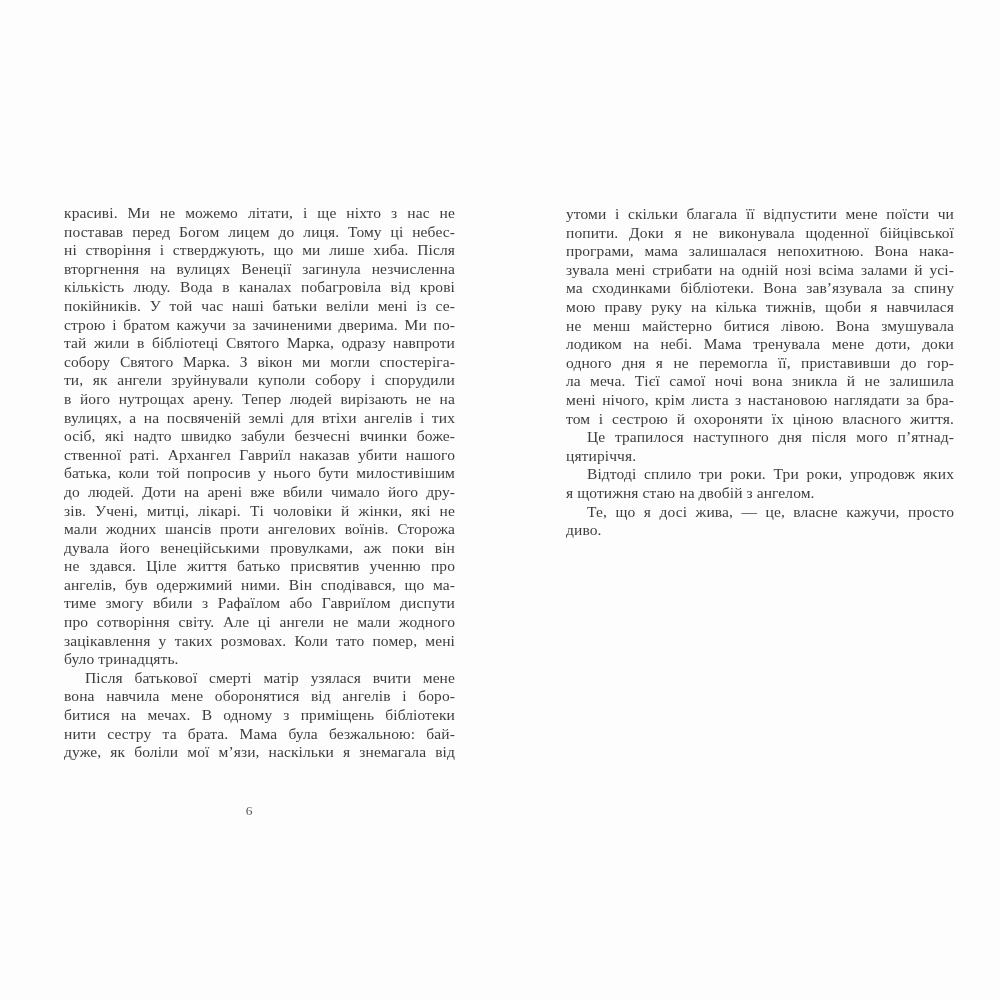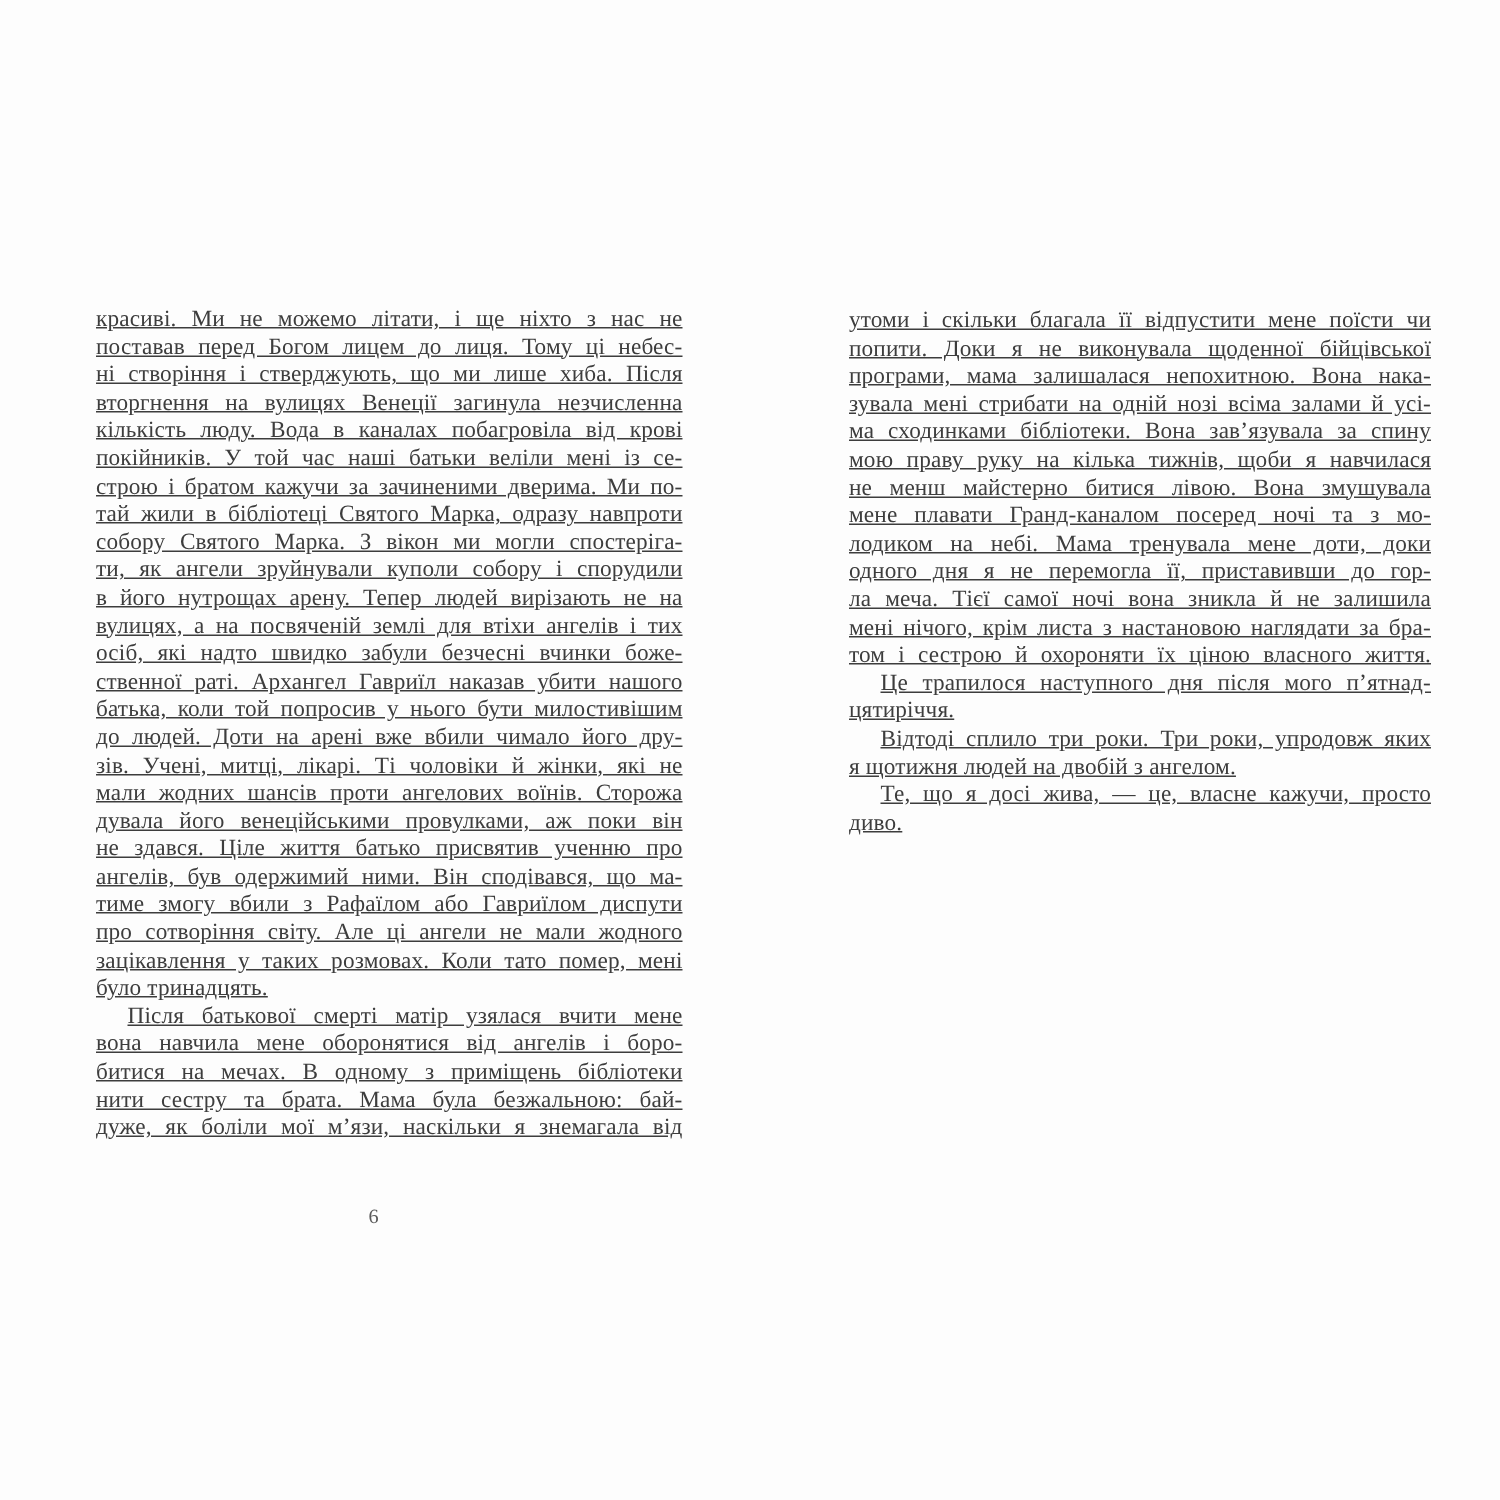--- a/index.html
+++ b/index.html
@@ -29,21 +29,20 @@
     letter-spacing: 0.1px;
   }
   .page-column.left  { left: 64px;  }
   .page-column.right { left: 566px; width: 388px; top: 205px; }
   .para { margin: 0; padding: 0; }
   .line {
     text-align: justify;
     text-align-last: justify;
     white-space: normal;
     min-height: 18.6px;
-    text-decoration: underline;
   }
   .line.para-end { text-align-last: left; }
   .line.indent   { text-indent: 21px; }
   .page-number {
     position: absolute;
     top: 803px;
     left: 64px;
     width: 370px;
     text-align: center;
     font-size: 13.5px;
@@ -92,34 +91,33 @@
     </div>
   <div class="page-column right" id="right-col">
       <div class="para">
         <div class="line">утоми і скільки благала її відпустити мене поїсти чи</div>
         <div class="line">попити. Доки я не виконувала щоденної бійцівської</div>
         <div class="line">програми, мама залишалася непохитною. Вона нака-</div>
         <div class="line">зувала мені стрибати на одній нозі всіма залами й усі-</div>
         <div class="line">ма сходинками бібліотеки. Вона зав’язувала за спину</div>
         <div class="line">мою праву руку на кілька тижнів, щоби я навчилася</div>
         <div class="line">не менш майстерно битися лівою. Вона змушувала</div>
-        <div class="line">мене плавати Гранд-каналом посеред ночі та з мо-</div>
         <div class="line">лодиком на небі. Мама тренувала мене доти, доки</div>
         <div class="line">одного дня я не перемогла її, приставивши до гор-</div>
         <div class="line">ла меча. Тієї самої ночі вона зникла й не залишила</div>
         <div class="line">мені нічого, крім листа з настановою наглядати за бра-</div>
         <div class="line">том і сестрою й охороняти їх ціною власного життя.</div>
       </div>
       <div class="para">
         <div class="line indent">Це трапилося наступного дня після мого п’ятнад-</div>
         <div class="line para-end">цятиріччя.</div>
       </div>
       <div class="para">
         <div class="line indent">Відтоді сплило три роки. Три роки, упродовж яких</div>
-        <div class="line para-end">я щотижня людей на двобій з ангелом.</div>
+        <div class="line para-end">я щотижня стаю на двобій з ангелом.</div>
       </div>
       <div class="para">
         <div class="line indent">Те, що я досі жива, — це, власне кажучи, просто</div>
         <div class="line para-end">диво.</div>
       </div>
     </div>
   <div class="page-number" style="color: rgb(90, 90, 90);">6</div>
 </div>
 
 </body></html>

